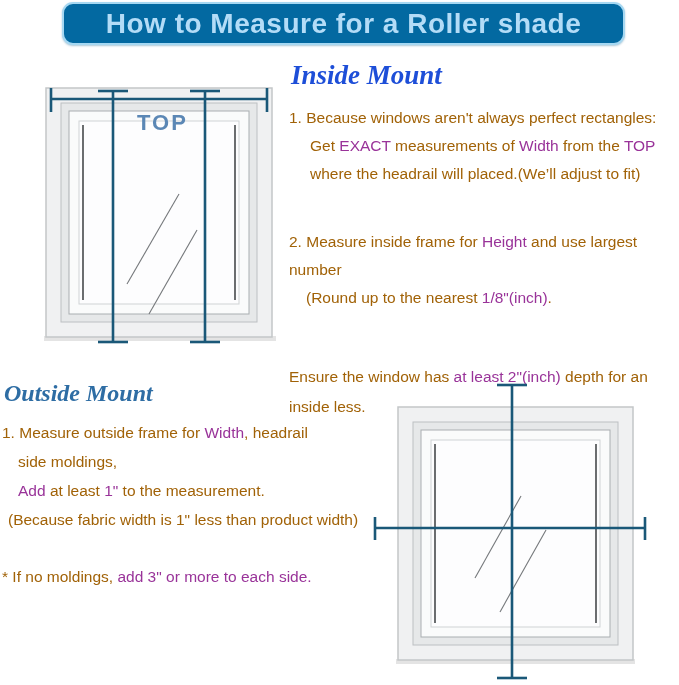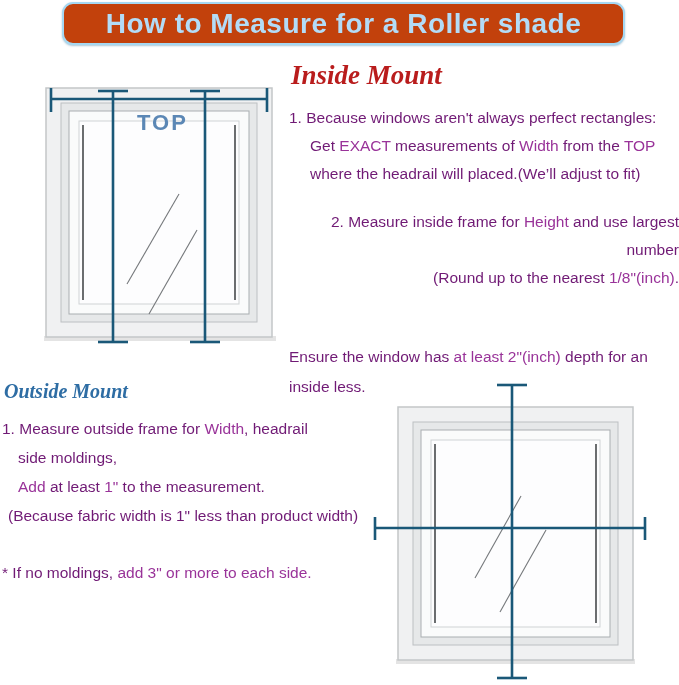--- a/index.html
+++ b/index.html
@@ -3,48 +3,48 @@
 <meta charset="utf-8">
 <style>
   html,body{margin:0;padding:0;background:#ffffff;}
   #canvas{
     position:relative;width:679px;height:685px;background:#ffffff;overflow:hidden;
     font-family:"Liberation Sans",sans-serif;color:#1c1c1c;
   }
   
   .banner{
     position:absolute;left:62px;top:2px;width:563px;height:43px;box-sizing:border-box;
-    background:#c2410c;border:2px solid #a6d8f2;border-radius:11px;
+    background:#0369a1;border:2px solid #a6d8f2;border-radius:11px;
     display:flex;align-items:center;justify-content:center;
     box-shadow:0 1px 2px rgba(18,97,143,.35);
   }
   .banner span{
     font-size:28px;font-weight:700;color:#b3dcf7;letter-spacing:.5px;white-space:nowrap;
   }
   
   .section-heading{
     font-family:"Liberation Serif",serif;font-style:italic;font-weight:600;
-    color:#b91c1c;margin:0;
+    color:#1d4ed8;margin:0;
   }
   .inside-text{position:absolute;left:289px;top:60px;width:390px;font-size:15.5px;}
   .inside-text .section-heading{font-size:27px;margin:0 0 13px 2px;}
   .outside-text{position:absolute;left:2px;top:380px;width:366px;font-size:15.5px;}
-  .outside-text .section-heading{font-size:20px;color:#2e6da4;margin:0 0 11px 2px;}
+  .outside-text .section-heading{font-size:24px;color:#2e6da4;margin:0 0 11px 2px;}
   .line{line-height:28px;white-space:pre-wrap;}
   .outside-text .line{line-height:29px;}
   .note .line{line-height:30px;}
   .ind1{margin-left:21px;}
   .ind2{margin-left:17px;}
   .oind1{margin-left:16px;}
   .oind2{margin-left:16px;}
   .oind3{margin-left:6px;}
-  .gap-a{margin-top:20px;text-align:right;}
+  .gap-a{margin-top:40px;}
   .gap-b{margin-top:50px;}
   .gap-c{margin-top:28px;}
-  .seg-txt{color:#701a75;}
+  .seg-txt{color:#a16207;}
   .seg-hl{color:#993399;}
   
   .win{position:absolute;}
   #win1{left:38px;top:82px;}
   #win2{left:363px;top:378px;}
   .top-label{
     position:absolute;left:137px;top:110px;
     font-size:22px;font-weight:700;color:#5b87b5;letter-spacing:2px;
   }
 </style>

